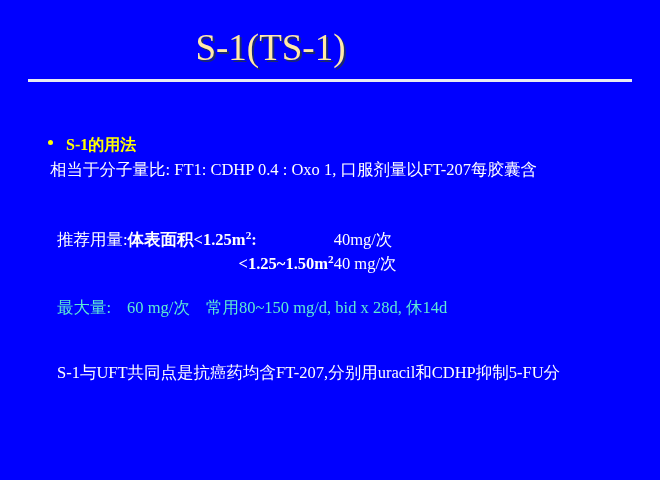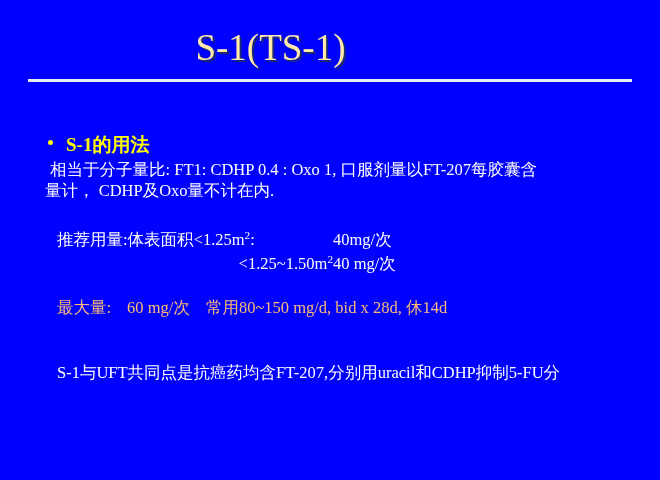--- a/index.html
+++ b/index.html
@@ -41,21 +41,21 @@
     width: 604px;
     height: 3px;
     background: #e9ebf2;
   }
 
   
   .bullet-head {
     position: absolute;
     color: #ffff00;
     font-weight: bold;
-    font-size: 19px;
+    font-size: 16px;
     line-height: 23px;
     white-space: nowrap;
   }
   .bullet-dot {
     display: inline-block;
     width: 5px;
     height: 5px;
     border-radius: 50%;
     background: #ffff00;
     vertical-align: 0.30em;
@@ -91,30 +91,30 @@
   }
   #dose-table table {
     border-collapse: collapse;
   }
   #dose-table td {
     padding: 0;
     white-space: nowrap;
     vertical-align: baseline;
   }
   td.c-label { padding-right: 4px; }
-  td.c-bsa   { width: 175px; }
+  td.c-bsa   { width: 175px; font-weight: bold; }
   td.c-dose  { padding-left: 0; }
   .indent-bsa { padding-left: 111px; }
   sup { font-size: 0.68em; vertical-align: super; line-height: 0; }
 
   #dose-max {
     position: absolute;
     left: 57px;
     top: 297px;
-    color: #fdba74;
+    color: #5eead4;
     font-size: 16.5px;
     line-height: 21px;
     white-space: nowrap;
   }
   #dose-max .gap { display: inline-block; width: 16px; }
 
   
   #adverse-l1 { left: 57px; top: 362px; text-align: center; }
   #adverse-l2 { left: 45px; top: 383px; }
 </style>
@@ -124,21 +124,20 @@
 <div id="slide">
 
   <div id="slide-title">S-1(TS-1)</div>
   <div id="title-rule"></div>
 
   <div class="bullet-head" id="head-usage">
     <span class="bullet-dot"></span><span class="label">S-1的用法</span>
   </div>
 
   <div class="body-line" id="usage-p1-l1">相当于分子量比:   FT1: CDHP 0.4 : Oxo 1, 口服剂量以FT-207每胶囊含</div>
-  <div class="body-line" id="usage-p1-l2">量计， CDHP及Oxo量不计在内.</div>
 
   <div id="dose-table">
     <table>
       <tbody>
           <tr>
         <td class="c-label">推荐用量:</td>
         <td class="c-bsa"><span>体表面积&lt;1.25m</span><sup>2</sup><span>:</span></td>
         <td class="c-dose">40mg/次</td>
       </tr>
       <tr>

